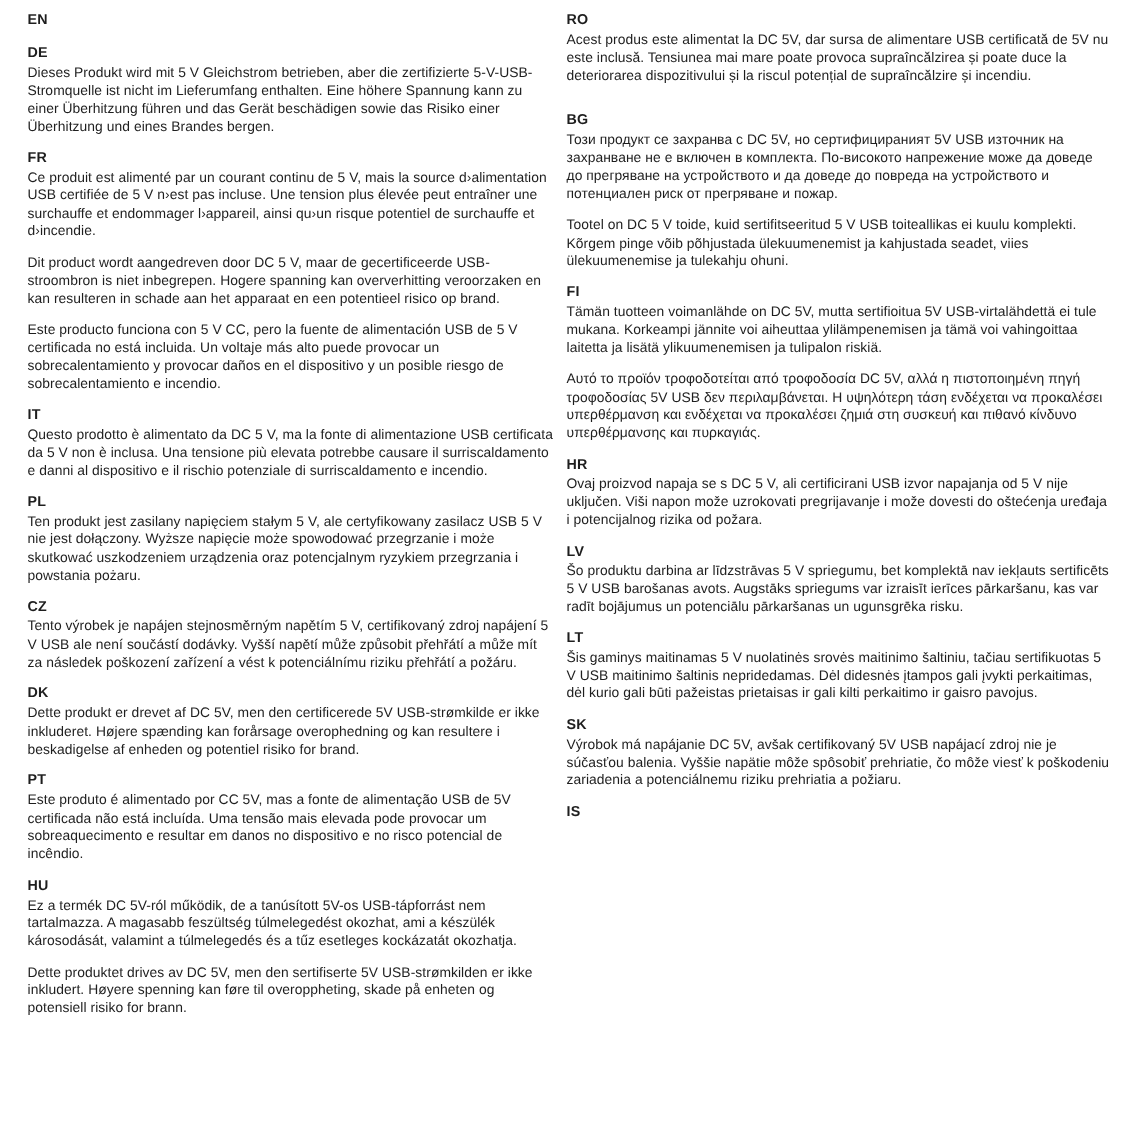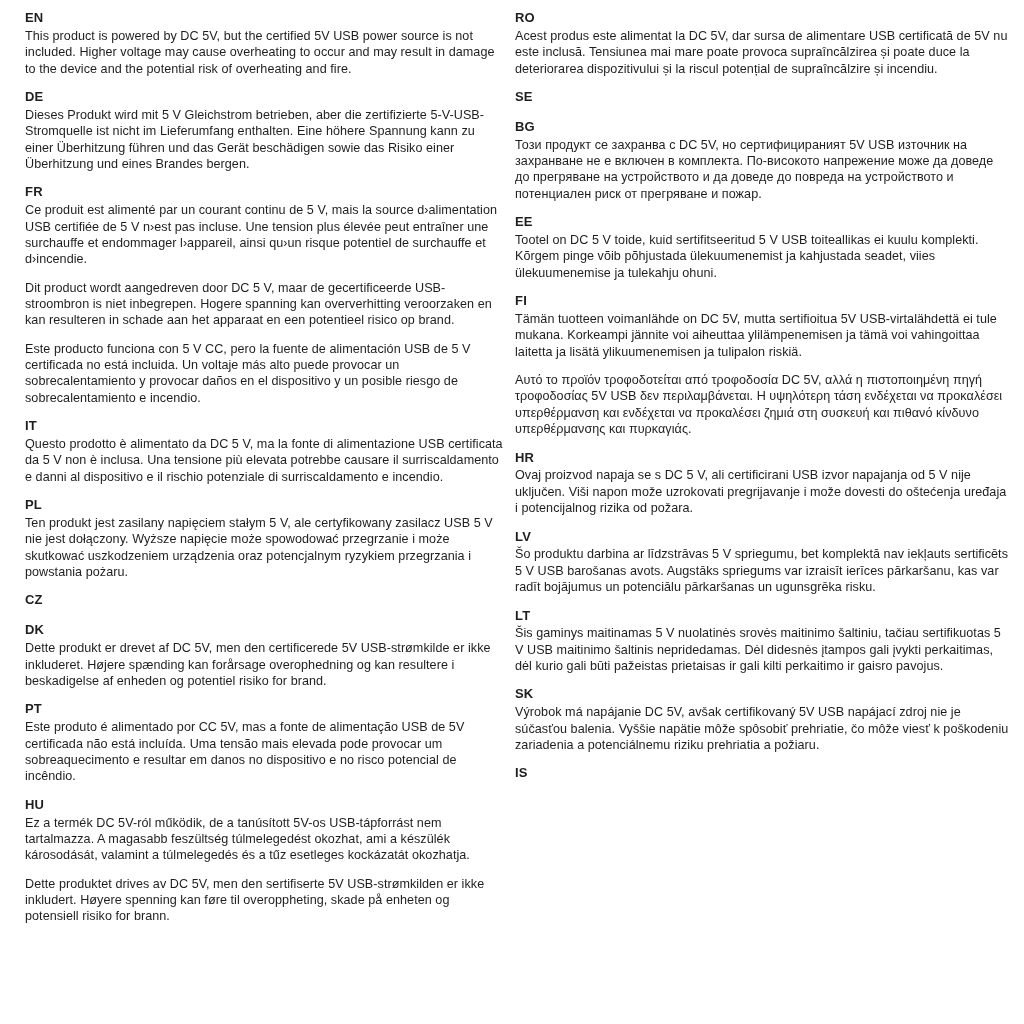--- a/index.html
+++ b/index.html
@@ -42,21 +42,20 @@
     letter-spacing: 0.05px;
   }
 </style>
 </head>
 <body>
 
 <div class="page">
   <div class="column">
   <section class="lang-section">
     <h2 class="lang-code">EN</h2>
-    <p class="lang-text">This product is powered by DC 5V, but the certified 5V USB power source is not included. Higher voltage may cause overheating to occur and may result in damage to the device and the potential risk of overheating and fire.</p>
   </section>
 
   <section class="lang-section">
     <h2 class="lang-code">DE</h2>
     <p class="lang-text">Dieses Produkt wird mit 5 V Gleichstrom betrieben, aber die zertifizierte 5-V-USB-Stromquelle ist nicht im Lieferumfang enthalten. Eine höhere Spannung kann zu einer Überhitzung führen und das Gerät beschädigen sowie das Risiko einer Überhitzung und eines Brandes bergen.</p>
   </section>
 
   <section class="lang-section">
     <h2 class="lang-code">FR</h2>
     <p class="lang-text">Ce produit est alimenté par un courant continu de 5 V, mais la source d›alimentation USB certifiée de 5 V n›est pas incluse. Une tension plus élevée peut entraîner une surchauffe et endommager l›appareil, ainsi qu›un risque potentiel de surchauffe et d›incendie.</p>
@@ -75,20 +74,21 @@
     <p class="lang-text">Questo prodotto è alimentato da DC 5 V, ma la fonte di alimentazione USB certificata da 5 V non è inclusa. Una tensione più elevata potrebbe causare il surriscaldamento e danni al dispositivo e il rischio potenziale di surriscaldamento e incendio.</p>
   </section>
 
   <section class="lang-section">
     <h2 class="lang-code">PL</h2>
     <p class="lang-text">Ten produkt jest zasilany napięciem stałym 5 V, ale certyfikowany zasilacz USB 5 V nie jest dołączony. Wyższe napięcie może spowodować przegrzanie i może skutkować uszkodzeniem urządzenia oraz potencjalnym ryzykiem przegrzania i powstania pożaru.</p>
   </section>
 
   <section class="lang-section">
     <h2 class="lang-code">CZ</h2>
+    <p class="lang-text">Tento výrobek je napájen stejnosměrným napětím 5 V, certifikovaný zdroj napájení 5 V USB ale není součástí dodávky. Vyšší napětí může způsobit přehřátí a může mít za následek poškození zařízení a vést k potenciálnímu riziku přehřátí a požáru.</p>
   </section>
 
   <section class="lang-section">
     <h2 class="lang-code">DK</h2>
     <p class="lang-text">Dette produkt er drevet af DC 5V, men den certificerede 5V USB-strømkilde er ikke inkluderet. Højere spænding kan forårsage overophedning og kan resultere i beskadigelse af enheden og potentiel risiko for brand.</p>
   </section>
 
   <section class="lang-section">
     <h2 class="lang-code">PT</h2>
     <p class="lang-text">Este produto é alimentado por CC 5V, mas a fonte de alimentação USB de 5V certificada não está incluída. Uma tensão mais elevada pode provocar um sobreaquecimento e resultar em danos no dispositivo e no risco potencial de incêndio.</p>
@@ -103,30 +103,28 @@
     <p class="lang-text">Dette produktet drives av DC 5V, men den sertifiserte 5V USB-strømkilden er ikke inkludert. Høyere spenning kan føre til overoppheting, skade på enheten og potensiell risiko for brann.</p>
   </section>
 </div>
   <div class="column">
   <section class="lang-section">
     <h2 class="lang-code">RO</h2>
     <p class="lang-text">Acest produs este alimentat la DC 5V, dar sursa de alimentare USB certificată de 5V nu este inclusă. Tensiunea mai mare poate provoca supraîncălzirea și poate duce la deteriorarea dispozitivului și la riscul potențial de supraîncălzire și incendiu.</p>
   </section>
 
   <section class="lang-section">
-    <h2 class="lang-code">SE</h2>
   </section>
 
   <section class="lang-section">
     <h2 class="lang-code">BG</h2>
     <p class="lang-text">Този продукт се захранва с DC 5V, но сертифицираният 5V USB източник на захранване не е включен в комплекта. По-високото напрежение може да доведе до прегряване на устройството и да доведе до повреда на устройството и потенциален риск от прегряване и пожар.</p>
   </section>
 
   <section class="lang-section">
-    <h2 class="lang-code">EE</h2>
     <p class="lang-text">Tootel on DC 5 V toide, kuid sertifitseeritud 5 V USB toiteallikas ei kuulu komplekti. Kõrgem pinge võib põhjustada ülekuumenemist ja kahjustada seadet, viies ülekuumenemise ja tulekahju ohuni.</p>
   </section>
 
   <section class="lang-section">
     <h2 class="lang-code">FI</h2>
     <p class="lang-text">Tämän tuotteen voimanlähde on DC 5V, mutta sertifioitua 5V USB-virtalähdettä ei tule mukana. Korkeampi jännite voi aiheuttaa ylilämpenemisen ja tämä voi vahingoittaa laitetta ja lisätä ylikuumenemisen ja tulipalon riskiä.</p>
   </section>
 
   <section class="lang-section">
     <p class="lang-text">Αυτό το προϊόν τροφοδοτείται από τροφοδοσία DC 5V, αλλά η πιστοποιημένη πηγή τροφοδοσίας 5V USB δεν περιλαμβάνεται. Η υψηλότερη τάση ενδέχεται να προκαλέσει υπερθέρμανση και ενδέχεται να προκαλέσει ζημιά στη συσκευή και πιθανό κίνδυνο υπερθέρμανσης και πυρκαγιάς.</p>

